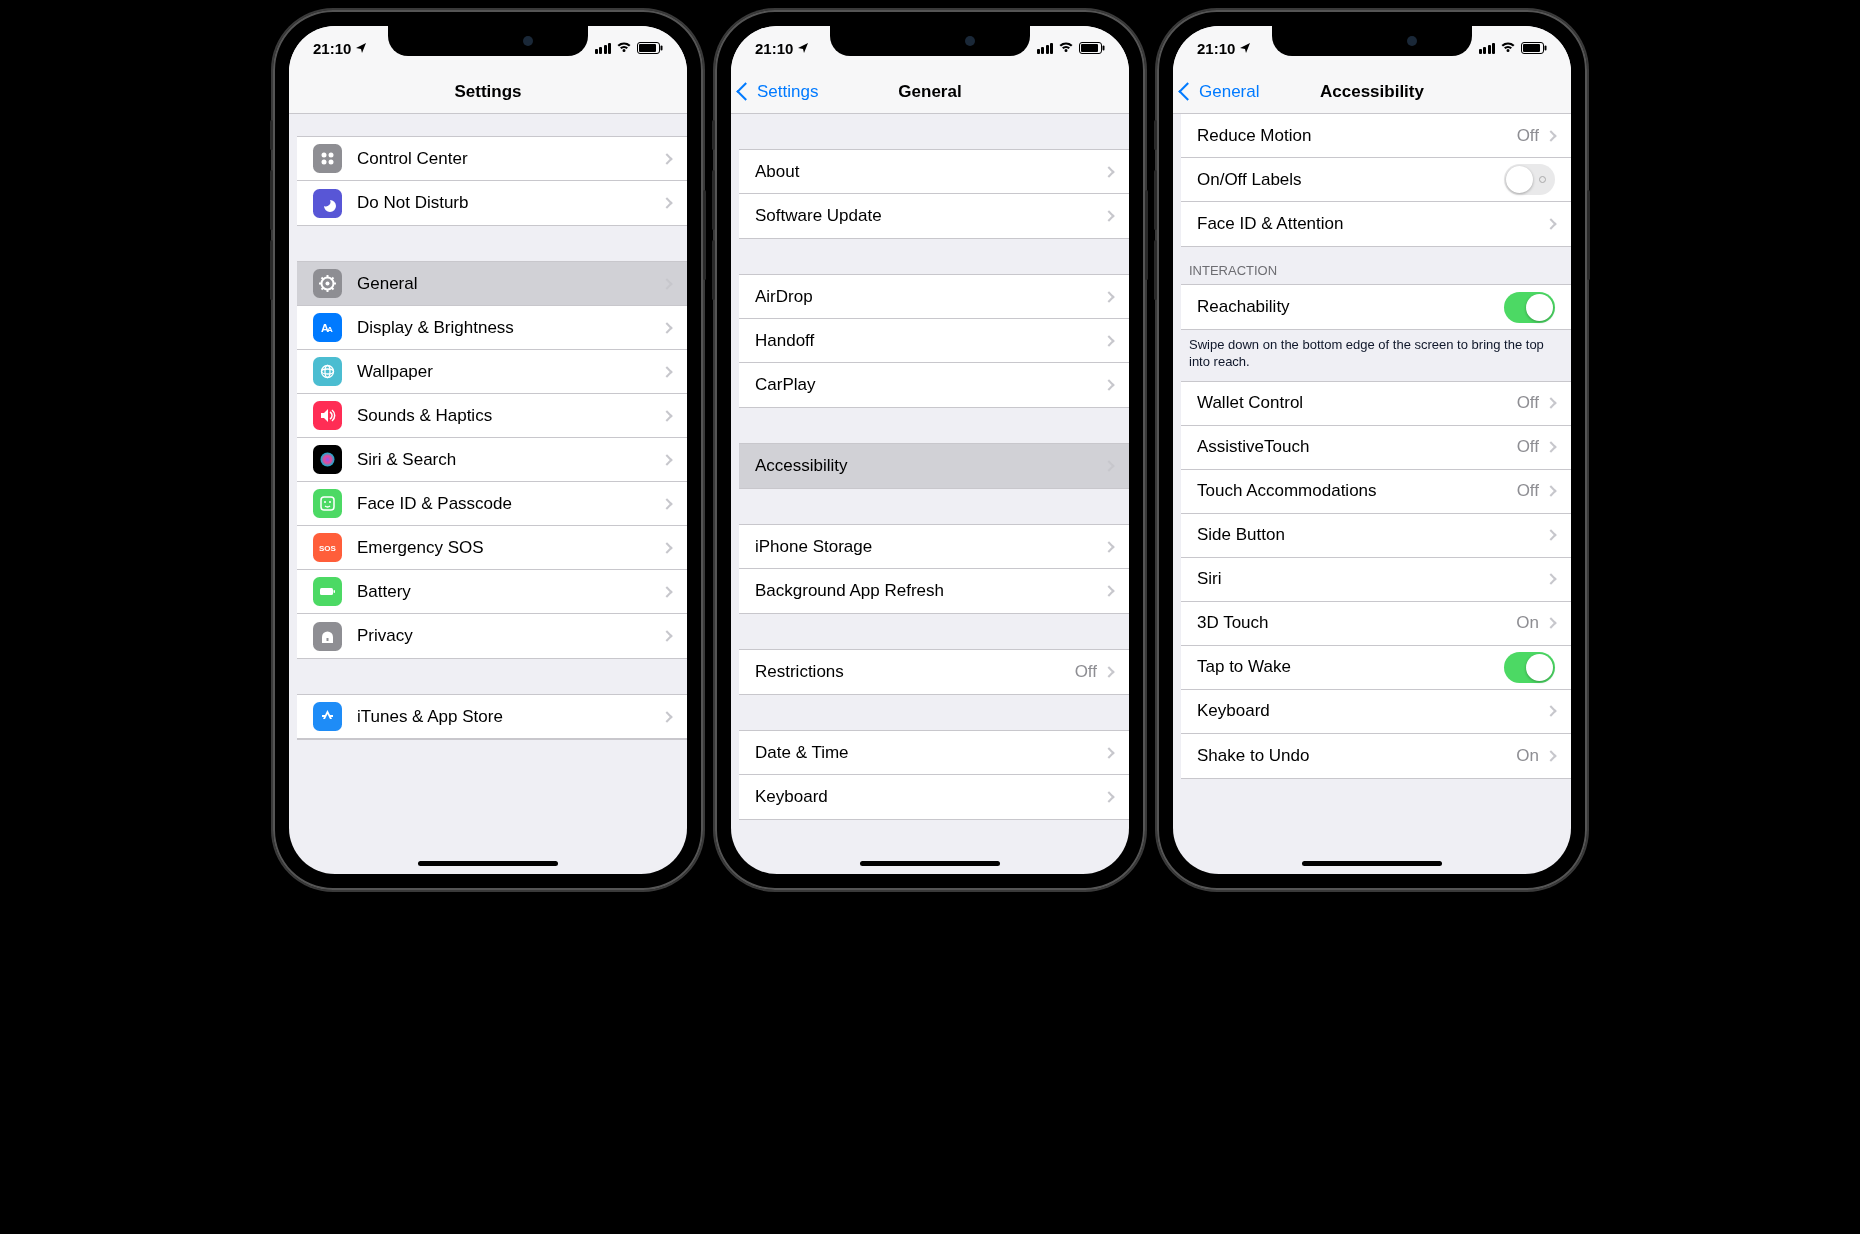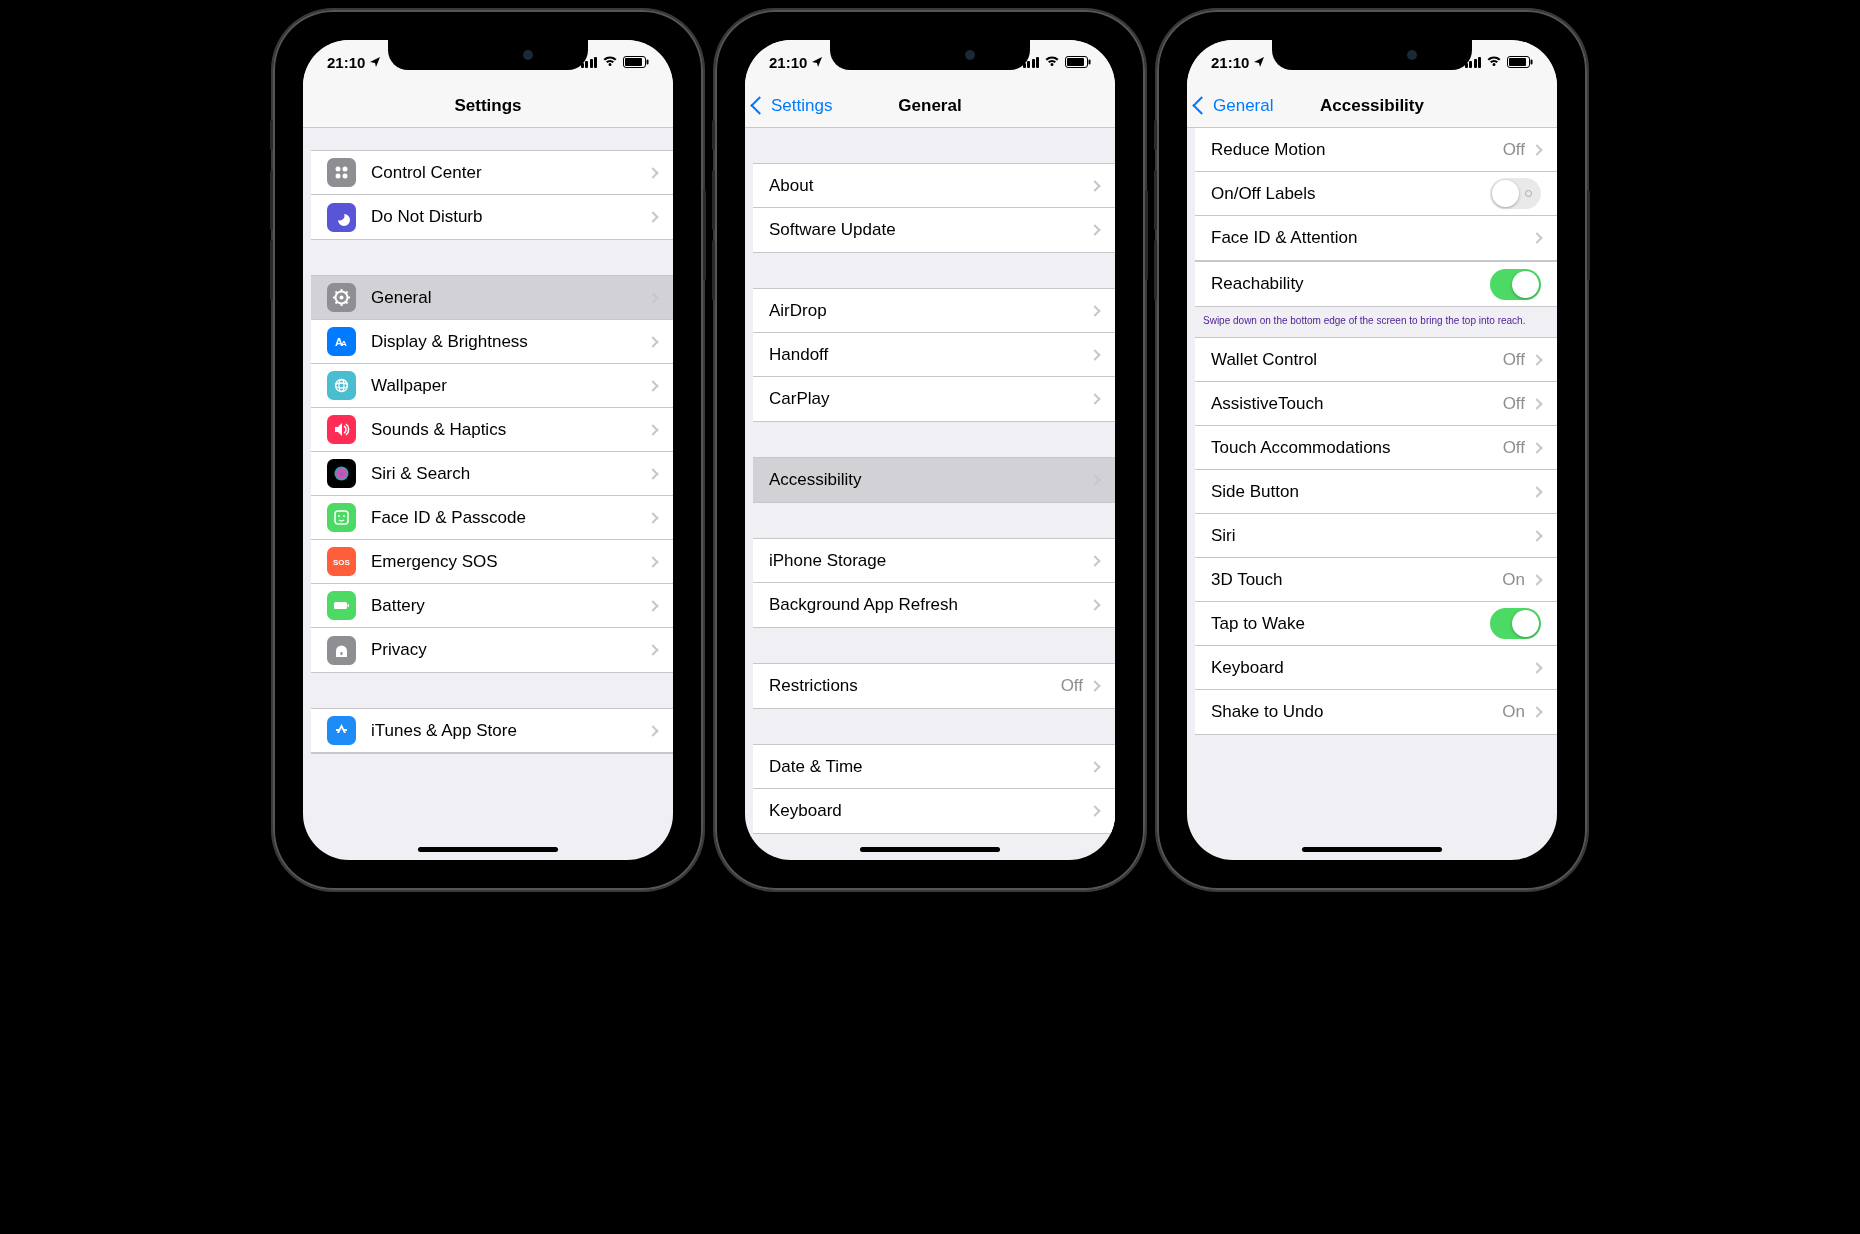--- a/index.html
+++ b/index.html
@@ -12,21 +12,21 @@
       gap: 12px;
       padding: 10px;
       width: 1860px;
       height: 1234px;
     }
     .phone {
       width: 430px;
       height: 880px;
       background: #000;
       border-radius: 60px;
-      padding: 30px;
+      padding: 16px;
       position: relative;
       box-shadow: 0 0 0 2px #3a3a3a, inset 0 0 0 2px #555;
     }
     .screen {
       width: 100%;
       height: 100%;
       background: #efeff4;
       border-radius: 46px;
       overflow: hidden;
       position: relative;
@@ -175,22 +175,22 @@
     }
     .section-header {
       padding: 16px 16px 6px;
       font-size: 13px;
       color: #6d6d72;
       text-transform: uppercase;
       background: #efeff4;
     }
     .section-footer {
       padding: 7px 16px 10px;
-      font-size: 10px;
-      color: #4c1d95;
+      font-size: 13px;
+      color: #0f172a;
       background: #efeff4;
       line-height: 1.3;
     }
     .home-indicator {
       position: absolute;
       bottom: 8px;
       left: 50%;
       transform: translateX(-50%);
       width: 140px;
       height: 5px;
@@ -564,20 +564,21 @@
           </div>
           <div class="row">
             <span class="row-label">On/Off Labels</span>
             <div class="toggle with-label"></div>
           </div>
           <div class="row last">
             <span class="row-label">Face ID &amp; Attention</span>
             <span class="chevron"></span>
           </div>
         </div>
+      <div class="section-header">INTERACTION</div>
       <div class="list" id="p3g1">
           <div class="row last">
             <span class="row-label">Reachability</span>
             <div class="toggle on"></div>
           </div>
         </div>
       <div class="section-footer">Swipe down on the bottom edge of the screen to bring the top into reach.</div>
       <div class="list" id="p3g2">
           <div class="row">
             <span class="row-label">Wallet Control</span>

